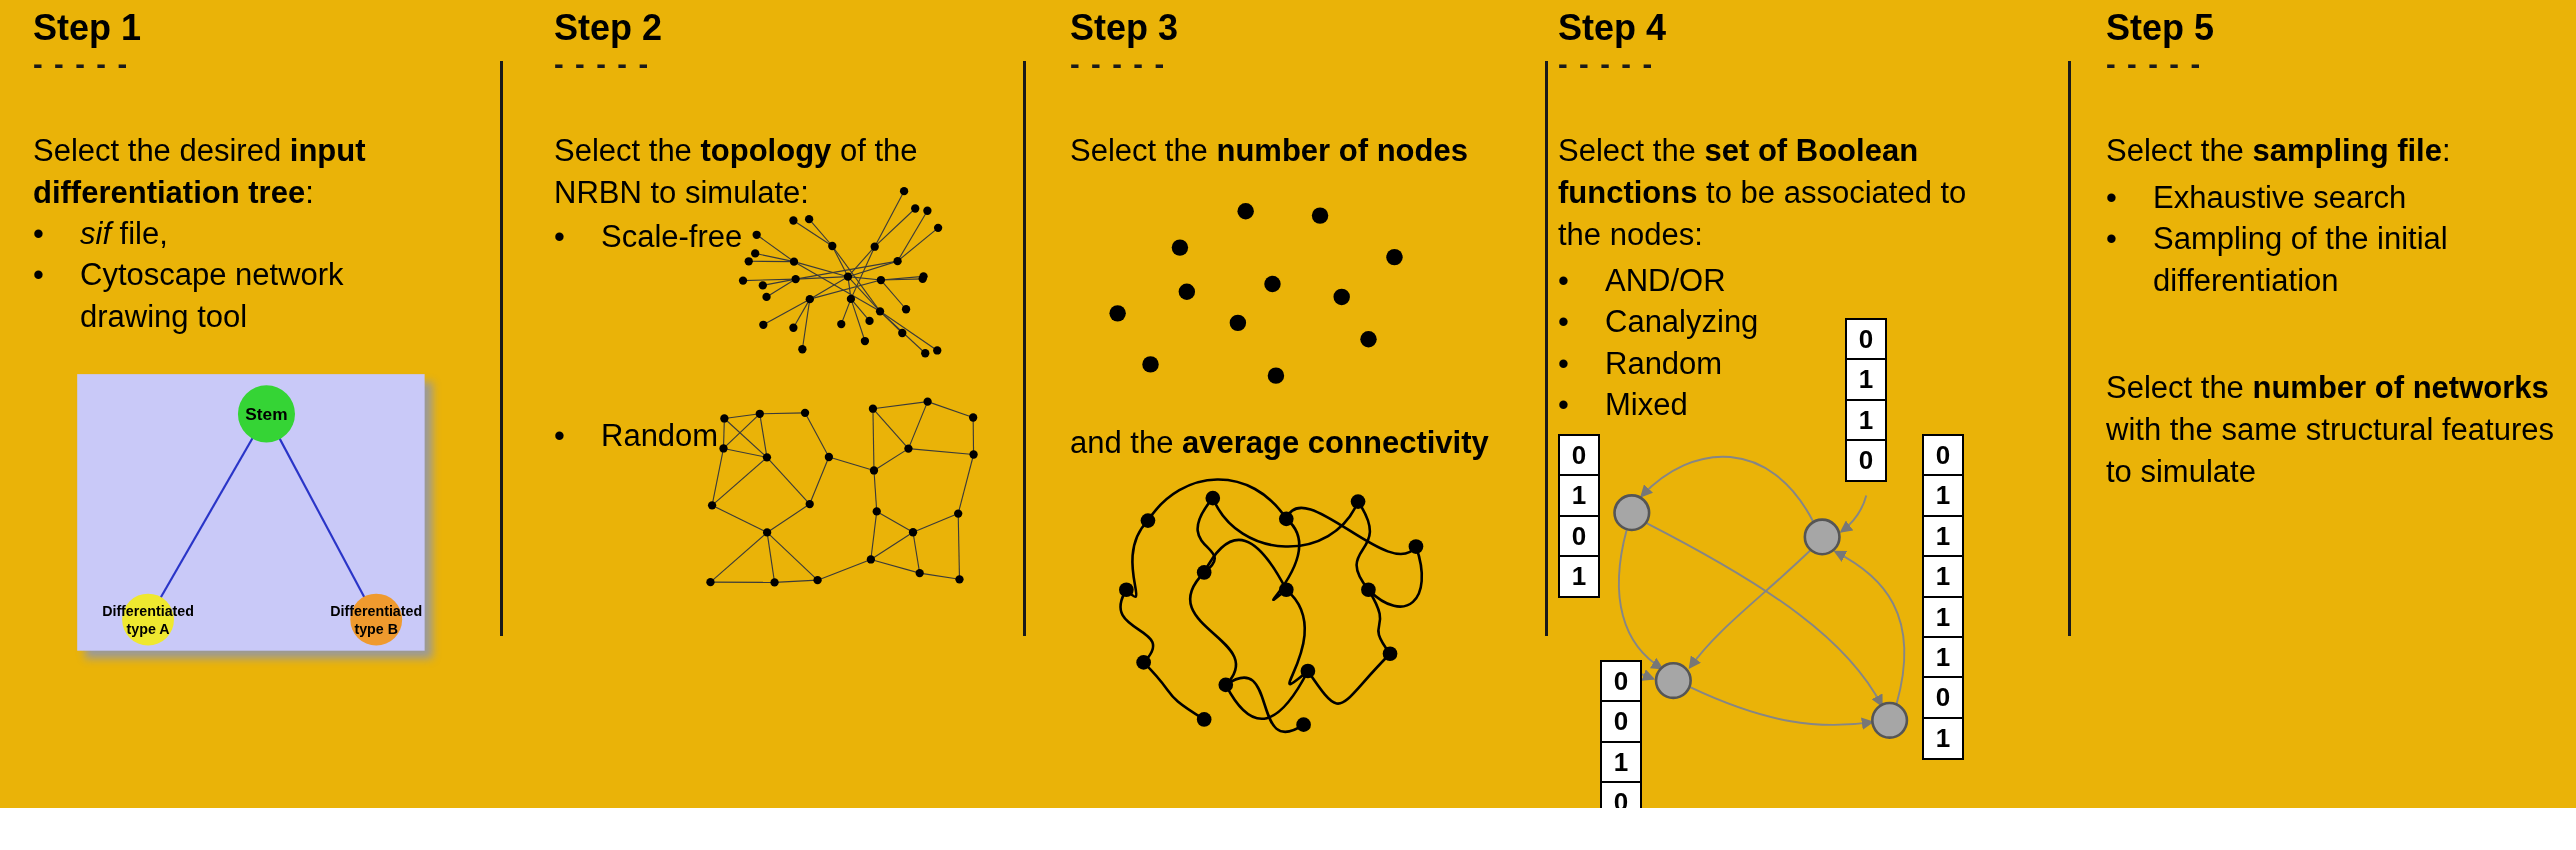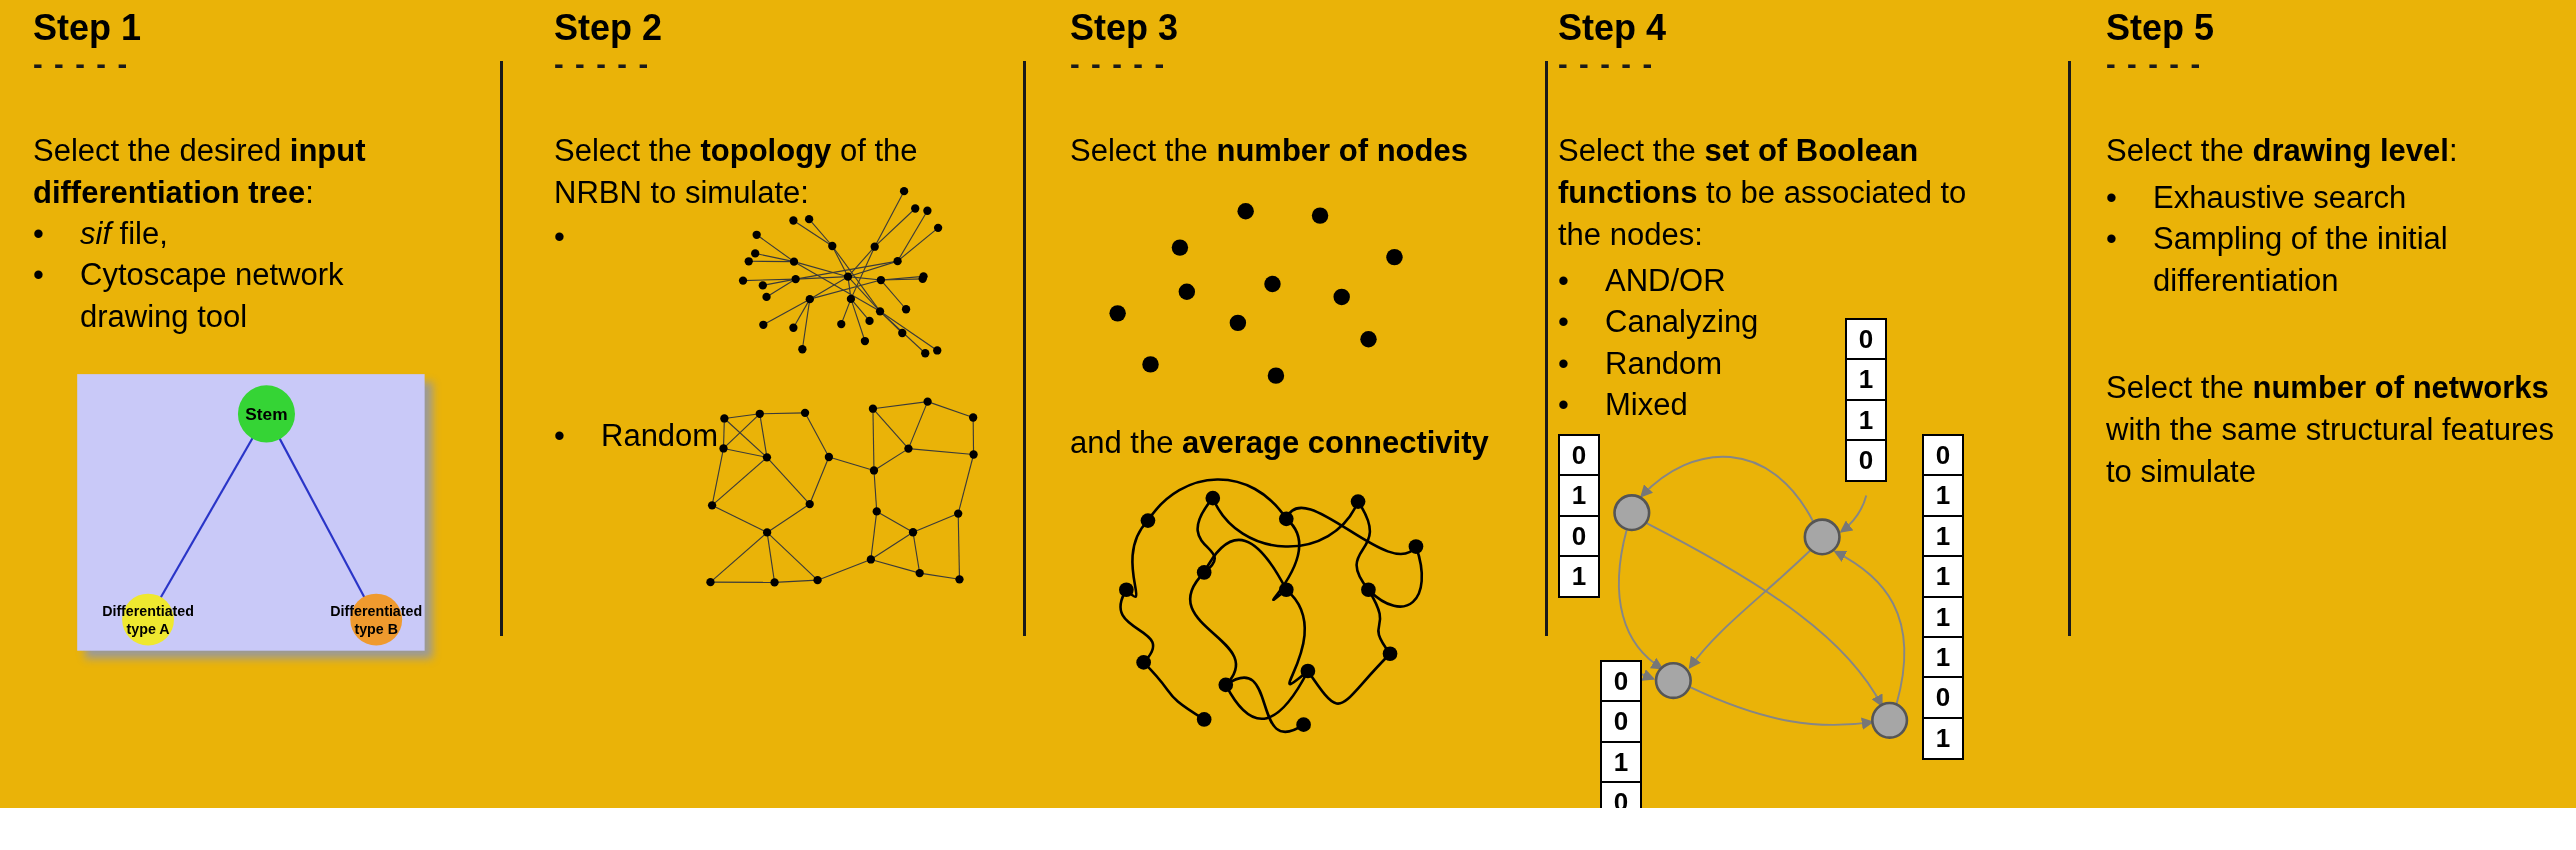--- a/index.html
+++ b/index.html
@@ -61,20 +61,21 @@
       <text x="352" y="303" class="nodelabel">type B</text>
     </svg>
   </section>
 
   <section class="col" style="left:554px;width:467px">
     <h2 class="title">Step 2</h2>
     <div class="dashes">- - - - -</div>
     <p class="para" style="top:130px;width:407px"><span>Select the </span><b>topology</b><span> of the NRBN to simulate:</span></p>
     <div class="bullet" style="top:216px;width:346px">
       <span class="bm">•</span>
+      <span class="bt">Scale-free</span>
     </div>
     <svg viewBox="0 0 330 250" style="left:151px;top:173px;width:286px;height:216px">
         <line x1="165.0" y1="120.0" x2="203.1" y2="123.9" stroke="#3a3a3a" stroke-width="1.3"></line>
         <line x1="165.0" y1="120.0" x2="202.1" y2="160.1" stroke="#3a3a3a" stroke-width="1.3"></line>
         <line x1="165.0" y1="120.0" x2="168.4" y2="145.7" stroke="#3a3a3a" stroke-width="1.3"></line>
         <line x1="165.0" y1="120.0" x2="120.8" y2="146.0" stroke="#3a3a3a" stroke-width="1.3"></line>
         <line x1="165.0" y1="120.0" x2="104.4" y2="122.8" stroke="#3a3a3a" stroke-width="1.3"></line>
         <line x1="165.0" y1="120.0" x2="102.5" y2="102.6" stroke="#3a3a3a" stroke-width="1.3"></line>
         <line x1="165.0" y1="120.0" x2="146.8" y2="84.5" stroke="#3a3a3a" stroke-width="1.3"></line>
         <line x1="165.0" y1="120.0" x2="195.9" y2="85.3" stroke="#3a3a3a" stroke-width="1.3"></line>
@@ -340,21 +341,21 @@
       <div class="bcell">0</div>
       <div class="bcell">0</div>
       <div class="bcell">1</div>
       <div class="bcell">0</div>
     </div>
   </section>
 
   <section class="col" style="left:2106px;width:470px">
     <h2 class="title">Step 5</h2>
     <div class="dashes">- - - - -</div>
-    <p class="para" style="top:130px;width:467px"><span>Select the </span><b>drawing level</b><span>:</span></p>
+    <p class="para" style="top:130px;width:467px"><span>Select the </span><b>sampling file</b><span>:</span></p>
     <div class="bullet" style="top:177px;width:467px">
       <span class="bm">•</span>
       <span class="bt">Exhaustive search</span>
     </div>
     <div class="bullet" style="top:218px;width:415px">
       <span class="bm">•</span>
       <span class="bt">Sampling of the initial differentiation</span>
     </div>
     <p class="para" style="top:367px;width:470px"><span>Select the </span><b>number of networks</b><span> with the same structural features to simulate</span></p>
   </section>

